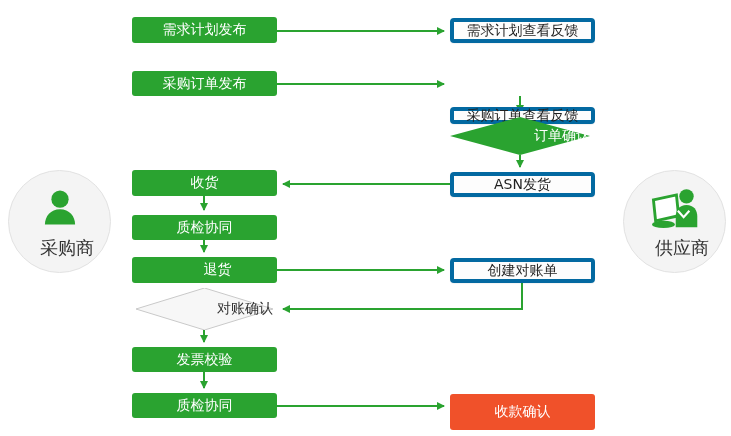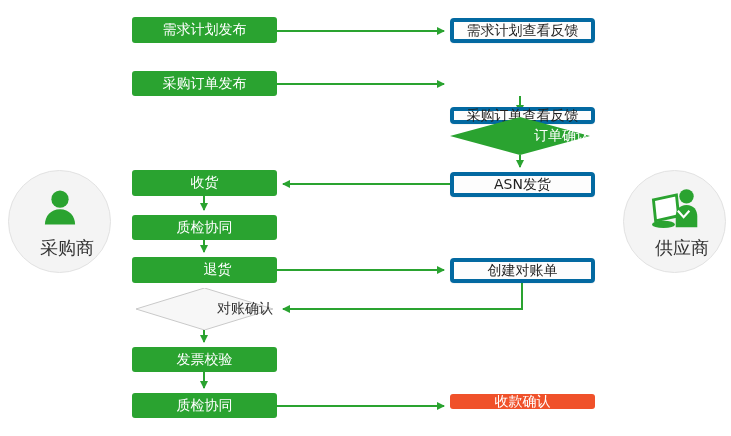--- a/index.html
+++ b/index.html
@@ -154,21 +154,21 @@
   </div>
   <div class="node white-box" style="left:450px; top:71px;  width:145px; height:17px;margin-top:36px;">
     <span>采购订单查看反馈</span>
   </div>
   <div class="node white-box" style="left:450px; top:172px; width:145px; height:25px;">
     <span>ASN发货</span>
   </div>
   <div class="node white-box" style="left:450px; top:258px; width:145px; height:25px;">
     <span>创建对账单</span>
   </div>
-  <div class="node red-box" style="left:450px; top:394px; width:145px; height:15px;">
+  <div class="node red-box" style="left:450px; top:394px; width:145px; height:36px;">
     <span>收款确认</span>
   </div>
 
   <div class="diamond-wrap diamond-green" style="left:450px; top:117px; width:140px; height:38px;">
     <svg width="140" height="38" viewBox="0 0 140 38">
       <polygon points="0,19 70,0 140,19 70,38" fill="#2aa330"></polygon>
     </svg>
     <span class="diamond-label">订单确认</span>
   </div>
 

